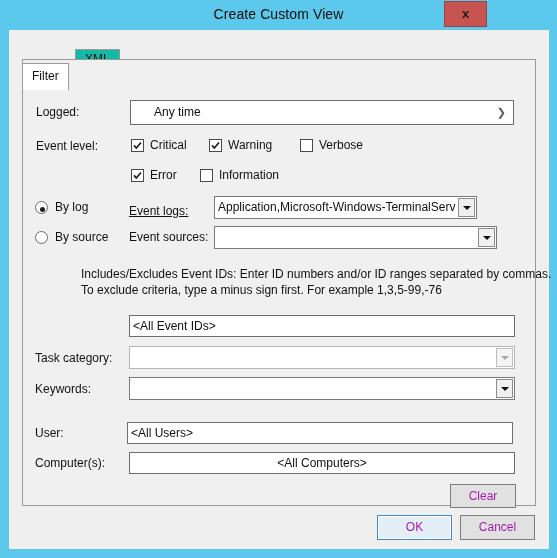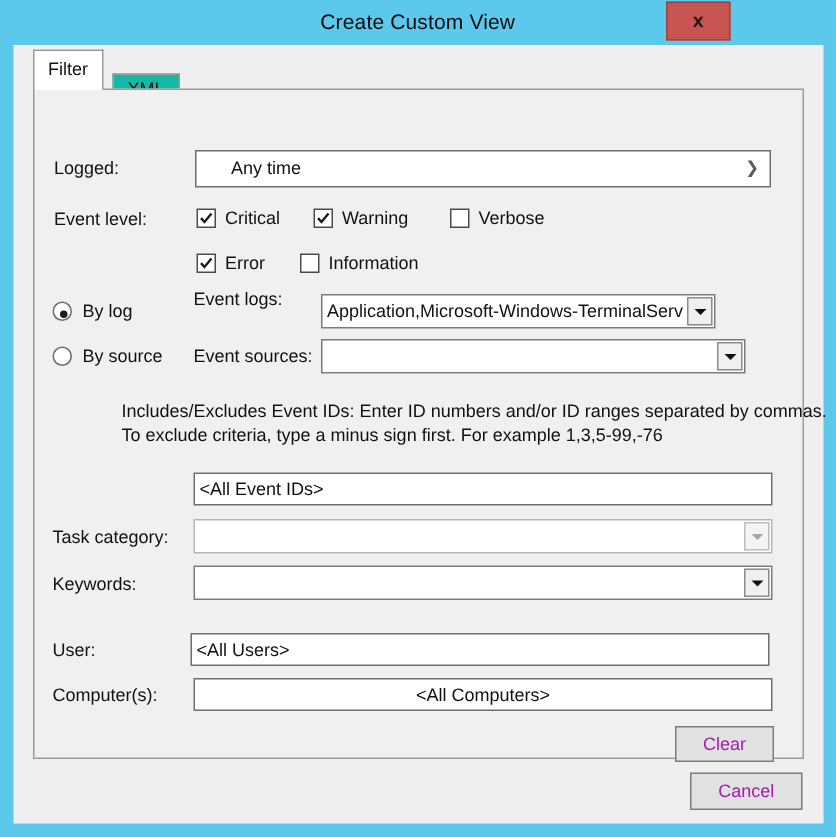--- a/index.html
+++ b/index.html
@@ -297,21 +297,21 @@
 <div class="window">
 
   <div class="titlebar">
     <div class="title-text">Create Custom View</div>
     <div class="close-btn">x</div>
   </div>
 
   <div class="client">
 
     <div class="tabstrip">
-      <div class="tab active" style="left:0px;">Filter</div>
+      <div class="tab active" style="left:0px;margin-top:30px;">Filter</div>
       <div class="tab" style="left:53px;">XML</div>
     </div>
 
     <div class="tabpage">
 
       <div class="lbl" style="left:13px; top:45px;">Logged:</div>
       <div class="flatcombo" style="left:107px; top:40px; width:384px;">
         <span>Any time</span>
         <span class="chev">❯</span>
       </div>
@@ -359,21 +359,21 @@
         <span class="circ">
             <span class="dot"></span>
           </span>
         <span class="rbl">By log</span>
       </div>
       <div class="rb" style="left:12px; top:170px;">
         <span class="circ"></span>
         <span class="rbl">By source</span>
       </div>
 
-      <div class="lbl" style="left:106px; top:132px;">Event logs:</div>
+      <div class="lbl" style="left:106px; top:144px;text-decoration:underline;">Event logs:</div>
       <div class="combobox" style="left:191px; top:136px; width:263px;">
         <span class="cb-text">Application,Microsoft-Windows-TerminalServi</span>
         <span class="cb-btn">
             <span class="cb-arrow"></span>
           </span>
       </div>
 
       <div class="lbl" style="left:106px; top:170px;">Event sources:</div>
       <div class="combobox" style="left:191px; top:166px; width:283px;">
         <span class="cb-text"></span>
@@ -405,16 +405,17 @@
       <div class="lbl" style="left:12px; top:366px;">User:</div>
       <div class="textbox" style="left:104px; top:362px; width:386px;">&lt;All Users&gt;</div>
 
       <div class="lbl" style="left:12px; top:396px;">Computer(s):</div>
       <div class="textbox" style="left:106px; top:392px; width:386px;text-align:center;">&lt;All Computers&gt;</div>
 
       <div class="btn" style="left:427px; top:424px; width:66px; height:24px; line-height:22px;">Clear</div>
 
     </div>
 
+    <div class="btn focus" style="left:368px; top:485px; width:75px; height:25px; line-height:23px;">OK</div>
     <div class="btn" style="left:451px; top:485px; width:75px; height:25px; line-height:23px;">Cancel</div>
 
   </div>
 </div>
 
 </body></html>

